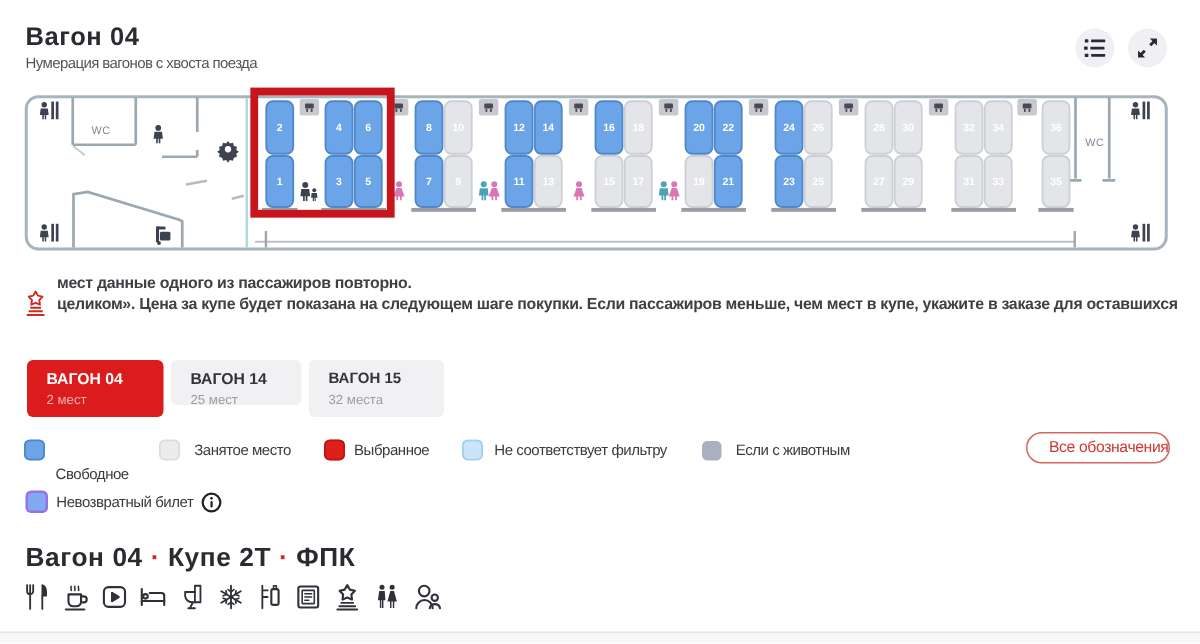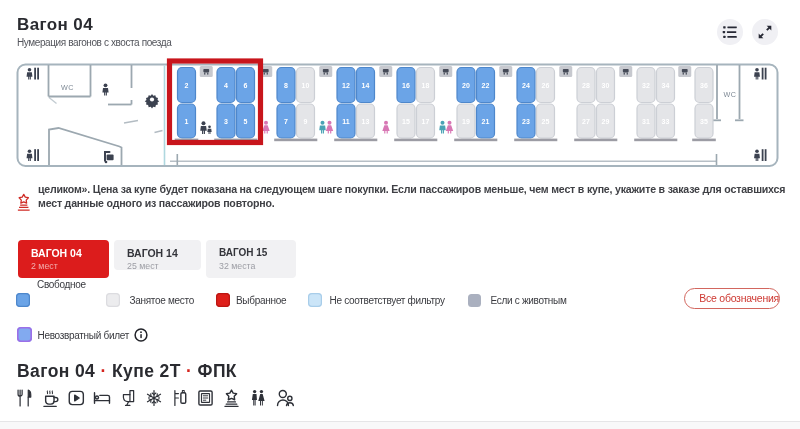--- a/index.html
+++ b/index.html
@@ -446,42 +446,42 @@
 
 <div class="abs" style="left:16px;top:193px">
 <svg width="15.5" height="19" viewBox="0 0 17 21">
       <g fill="none" stroke="#CF2A24" stroke-width="1.4" stroke-linejoin="round">
 <path d="M 8.5 1.5 l 1.7 3 3.4 0.7 -2.4 2.6 0.5 3.4 -3.2 -1.4 -3.2 1.4 0.5 -3.4 -2.4 -2.6 3.4 -0.7 Z"></path>
 <path d="M 4.5 13.5 h 8 M 3.3 16 h 10.4 M 2 18.8 h 13"></path>
       </g>
     </svg></div>
 
 <div class="abs" style="left:38px;top:181.5px;font-size:10.6px;font-weight:bold;color:#3F4045;line-height:14px;letter-spacing:-0.2px;white-space:nowrap">
+<div>мест данные одного из пассажиров повторно.</div>
 <div>целиком». Цена за купе будет показана на следующем шаге покупки. Если пассажиров меньше, чем мест в купе, укажите в заказе для оставшихся</div>
-<div>мест данные одного из пассажиров повторно.</div>
 </div>
 
 <div class="abs" style="left:18px;top:240px;width:91px;height:38px;border-radius:4px;background:#DC1C1C">
   <div style="position:absolute;left:13px;top:7px;font-size:10.5px;font-weight:bold;color:#FFFFFF;letter-spacing:0px">ВАГОН 04</div>
   <div style="position:absolute;left:13px;top:21px;font-size:8.8px;color:#F2AFAF">2 мест</div>
 </div>
 
 <div class="abs" style="left:114px;top:240px;width:87px;height:30px;border-radius:4px;background:#F1F1F3">
   <div style="position:absolute;left:13px;top:7px;font-size:10.5px;font-weight:bold;color:#33343A;letter-spacing:0px">ВАГОН 14</div>
   <div style="position:absolute;left:13px;top:21px;font-size:8.8px;color:#9C9DA4">25 мест</div>
 </div>
 
 <div class="abs" style="left:206px;top:240px;width:90px;height:38px;border-radius:4px;background:#F1F1F3">
   <div style="position:absolute;left:13px;top:7px;font-size:10px;font-weight:bold;color:#33343A;letter-spacing:0px">ВАГОН 15</div>
   <div style="position:absolute;left:13px;top:21px;font-size:8.8px;color:#9C9DA4">32 места</div>
 </div>
 
 <div class="abs" style="left:16px;top:293px;width:14px;height:14px;border-radius:4px;background:#6BA4E7;box-shadow:inset 0 0 0 1.2px #4E87CB"></div>
 
-<div class="abs" style="left:37px;top:279px;font-size:10px;letter-spacing:-0.3px;color:#3A3B40">Свободное</div>
+<div class="abs" style="left:37px;top:311px;font-size:10px;letter-spacing:-0.3px;color:#3A3B40">Свободное</div>
 
 <div class="abs" style="left:105.5px;top:293px;width:14px;height:14px;border-radius:4px;background:#ECECEE;box-shadow:inset 0 0 0 1.2px #DCDCE0"></div>
 
 <div class="abs" style="left:129.5px;top:295px;font-size:10px;letter-spacing:-0.3px;color:#3A3B40">Занятое место</div>
 
 <div class="abs" style="left:215.5px;top:293px;width:14px;height:14px;border-radius:4px;background:#DE201B;box-shadow:inset 0 0 0 1.2px #BB1713"></div>
 
 <div class="abs" style="left:236px;top:295px;font-size:10px;letter-spacing:-0.3px;color:#3A3B40">Выбранное</div>
 
 <div class="abs" style="left:307.5px;top:293px;width:14px;height:14px;border-radius:4px;background:#CBE5F8;box-shadow:inset 0 0 0 1.2px #A8CDE9"></div>

